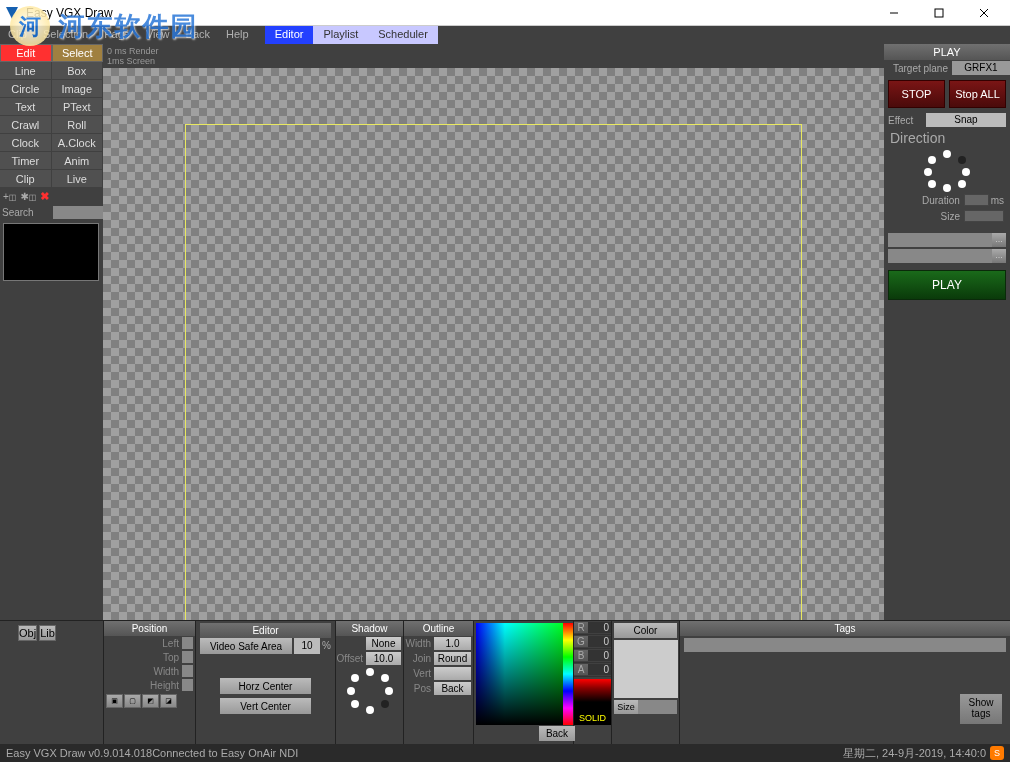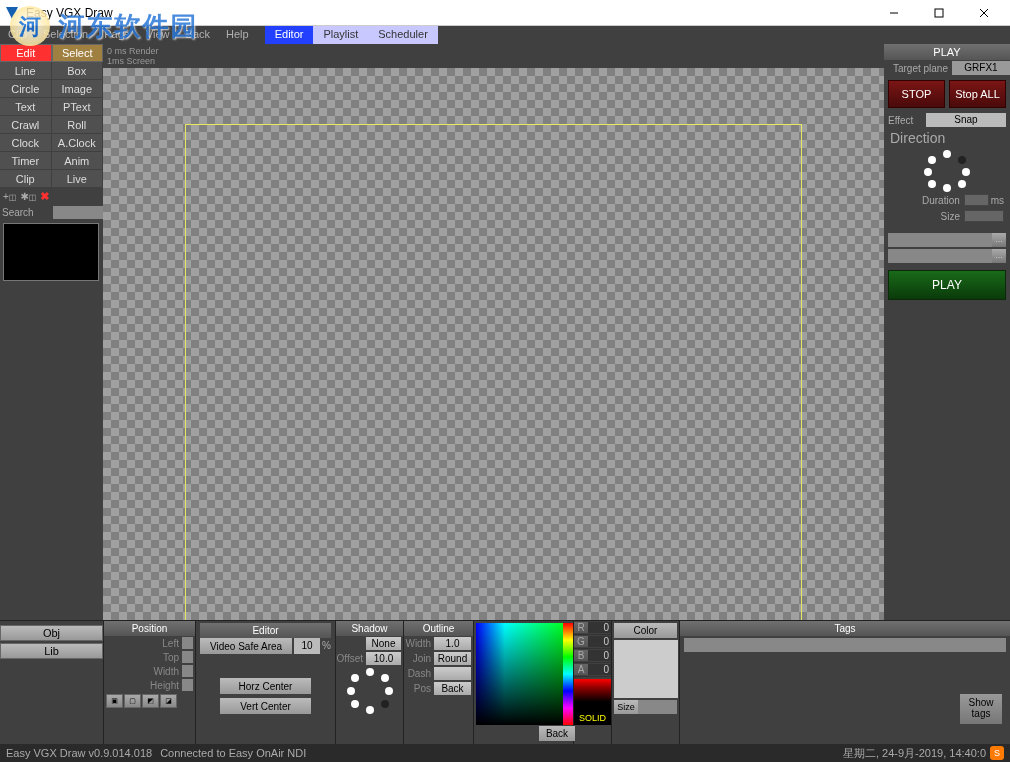--- a/index.html
+++ b/index.html
@@ -78,21 +78,21 @@
 .duration-row .unit { font-size: 10px; color: #aaa; margin-left: 2px; }
 
 .path-row { display: flex; height: 14px; margin: 1px 4px; }
 .path-row .pf { flex: 1; background: #888; }
 .path-row .pb { width: 14px; background: linear-gradient(#aaa,#777); font-size: 9px; text-align: center; line-height: 12px; }
 
 .playbtn { margin: 6px 4px; height: 30px; background: linear-gradient(#1a6a1a,#0a3a0a); border: 1px solid #0a2a0a; color: #fff; font-size: 12px; display: flex; align-items: center; justify-content: center; }
 
 .bottom-panel { position: absolute; left: 0; right: 0; bottom: 18px; height: 124px; background: #404040; display: flex; border-top: 1px solid #222; }
 
-.objlib-col { width: 103px; display: flex; flex-direction: column; gap: 2px; padding: 4px 0; }
+.objlib-col { width: 103px; display: flex; flex-direction: row; gap: 2px; padding: 4px 18px; }
 .objlib-btn { height: 16px; background: linear-gradient(#bbb,#999); color: #000; font-size: 11px; display: flex; align-items: center; justify-content: center; border: 1px solid #666; }
 
 .panel-section { display: flex; flex-direction: column; border-left: 1px solid #222; }
 .panel-header { height: 15px; background: linear-gradient(#707070,#555); color: #fff; font-size: 10px; text-align: center; line-height: 15px; }
 
 .pos-section { width: 92px; }
 .pos-row { display: flex; height: 14px; align-items: center; margin-left: 44px; }
 .pos-row .pl { width: 34px; font-size: 10px; color: #888; text-align: right; padding-right: 3px; }
 .pos-row .pv { flex: 1; height: 12px; background: #888; margin-right: 2px; }
 .icon-btn-row { display: flex; gap: 1px; padding: 2px; flex-wrap: wrap; }
@@ -134,21 +134,21 @@
 .swatch { width: 64px; height: 58px; background: #ccc; margin-top: 2px; }
 .size-lbl { margin-top: 2px; display: flex; align-items: center; }
 .size-lbl .sl { width: 24px; height: 14px; background: linear-gradient(#bbb,#999); font-size: 9px; text-align: center; line-height: 14px; }
 .size-lbl .sv { flex: 1; height: 14px; background: #888; }
 
 .tags-section { flex: 1; }
 .tags-input { height: 14px; background: #888; margin: 2px 4px; }
 .showtags-btn { width: 42px; height: 30px; background: linear-gradient(#999,#777); font-size: 10px; text-align: center; padding-top: 3px; position: absolute; right: 8px; bottom: 20px; line-height: 11px; }
 
 .statusbar { position: absolute; left: 0; right: 0; bottom: 0; height: 18px; background: #2a2a2a; display: flex; align-items: center; font-size: 11px; color: #aaa; padding: 0 6px; }
-.statusbar .seg { margin-right: 8px; }
+.statusbar .seg { margin-right: 0; }
 .statusbar .right { margin-left: auto; }
 .statusbar .orange-badge { width: 14px; height: 14px; background: #ff7a00; border-radius: 3px; margin-left: 4px; display: flex; align-items: center; justify-content: center; color: #fff; font-size: 9px; }
 </style>
 </head>
 <body>
 
 <div class="watermark">
   <span class="circle"></span>
   <span class="wm-text">河东软件园</span>
 </div>
@@ -350,21 +350,21 @@
     <div class="panel-header">Outline</div>
     <div class="prop-row">
         <span class="prl">Width</span>
         <span class="prv">1.0</span>
       </div>
     <div class="prop-row">
         <span class="prl">Join</span>
         <span class="prv">Round</span>
       </div>
     <div class="prop-row">
-        <span class="prl">Dash</span>
+        <span class="prl">Vert</span>
         <span class="prv"></span>
       </div>
     <div class="prop-row">
         <span class="prl">Pos</span>
         <span class="prv">Back</span>
       </div>
   </div>
 
   <div class="back-btn">Back</div>
 

